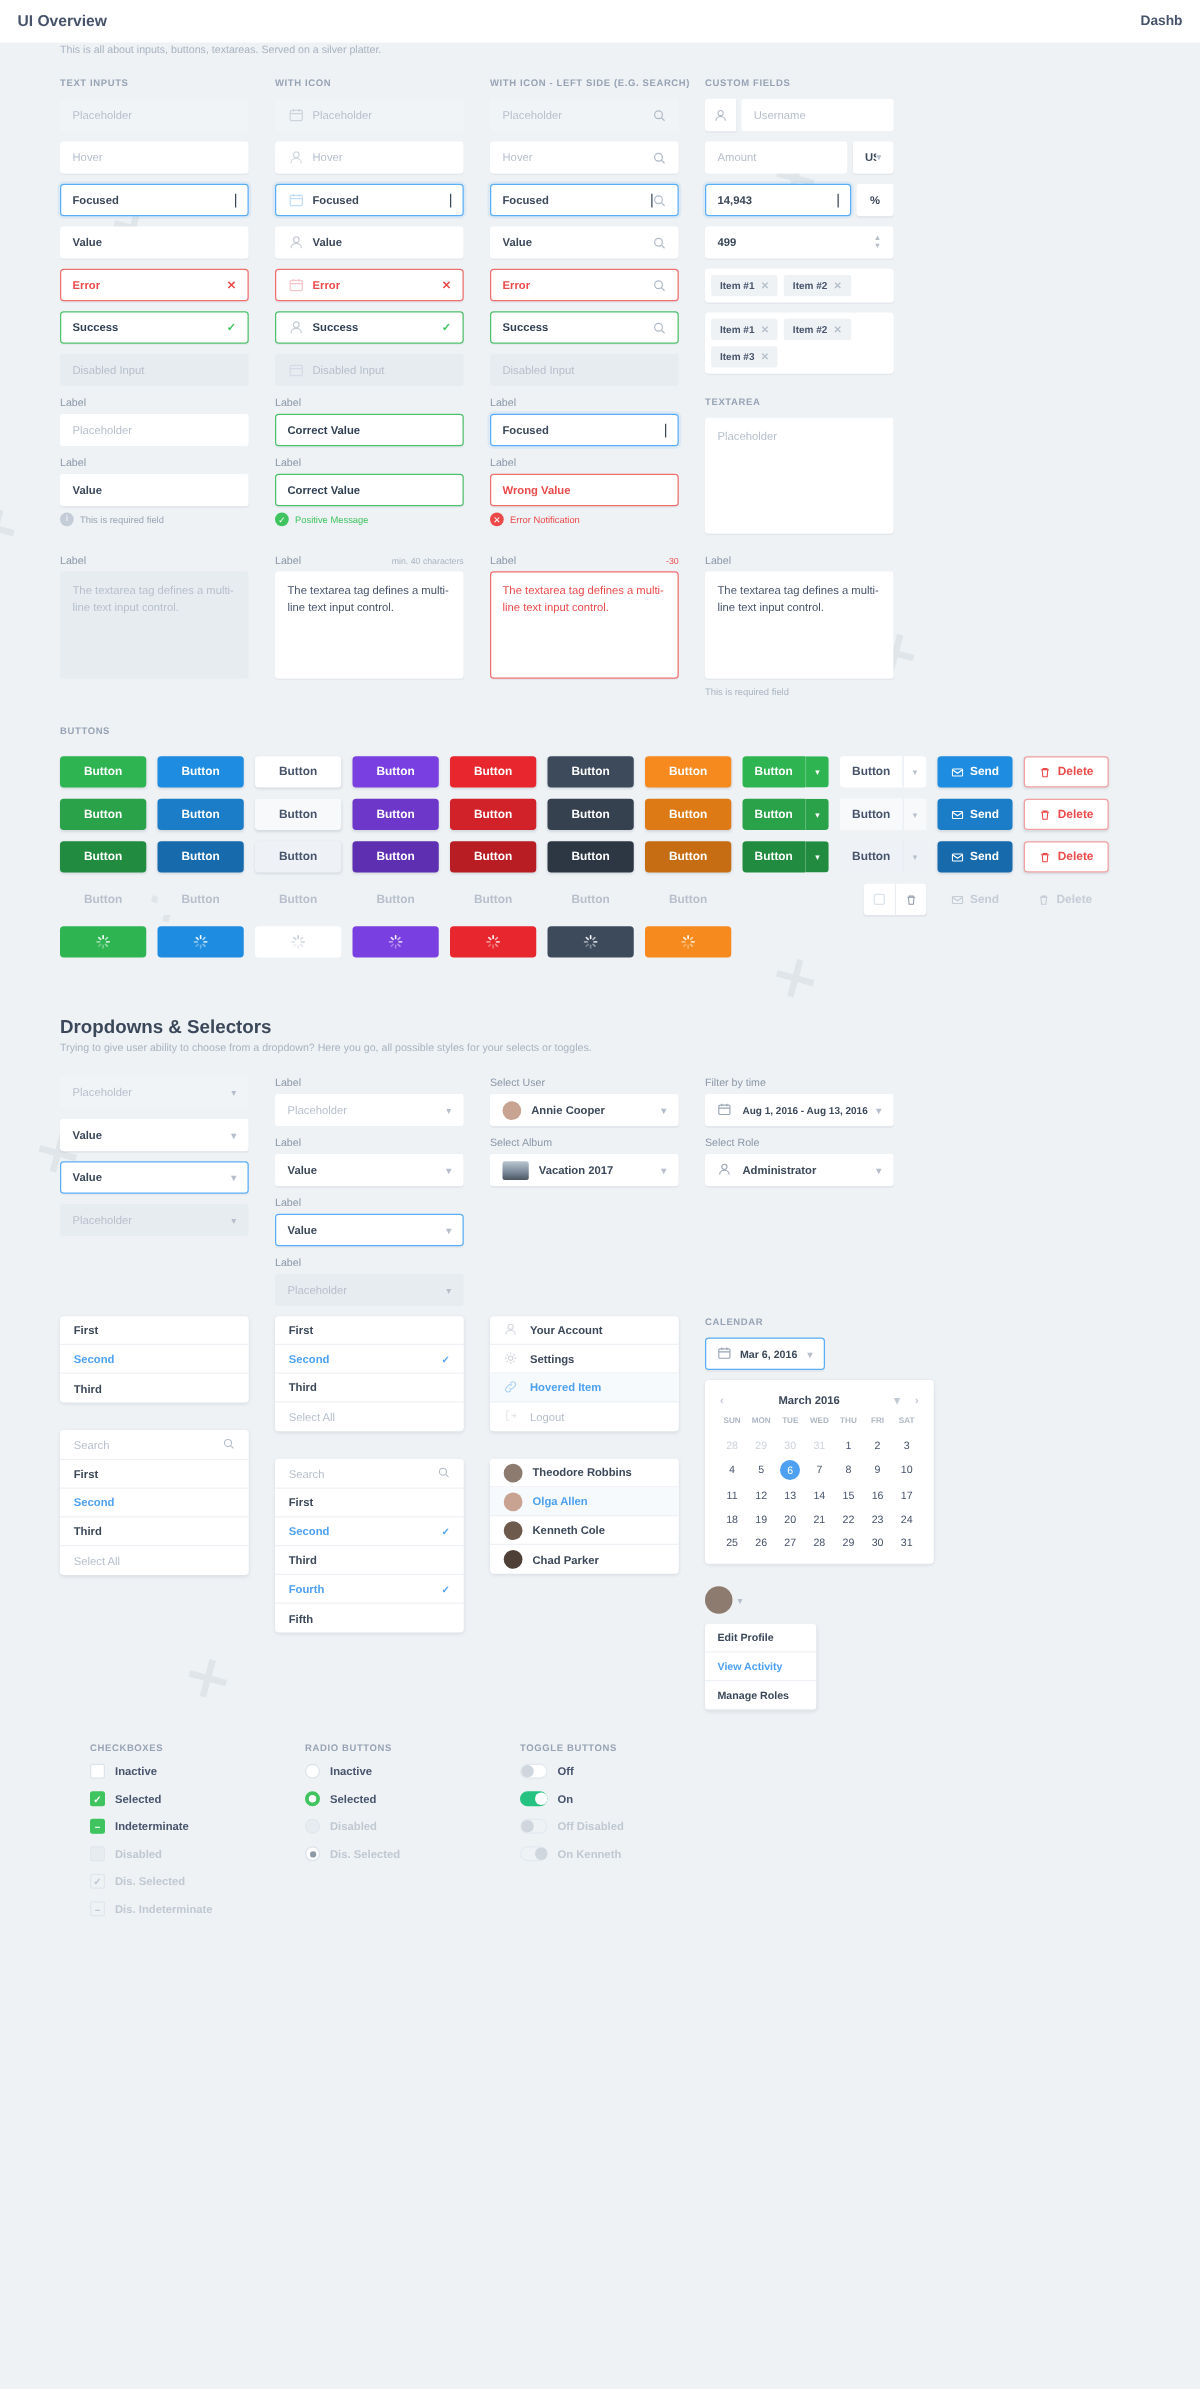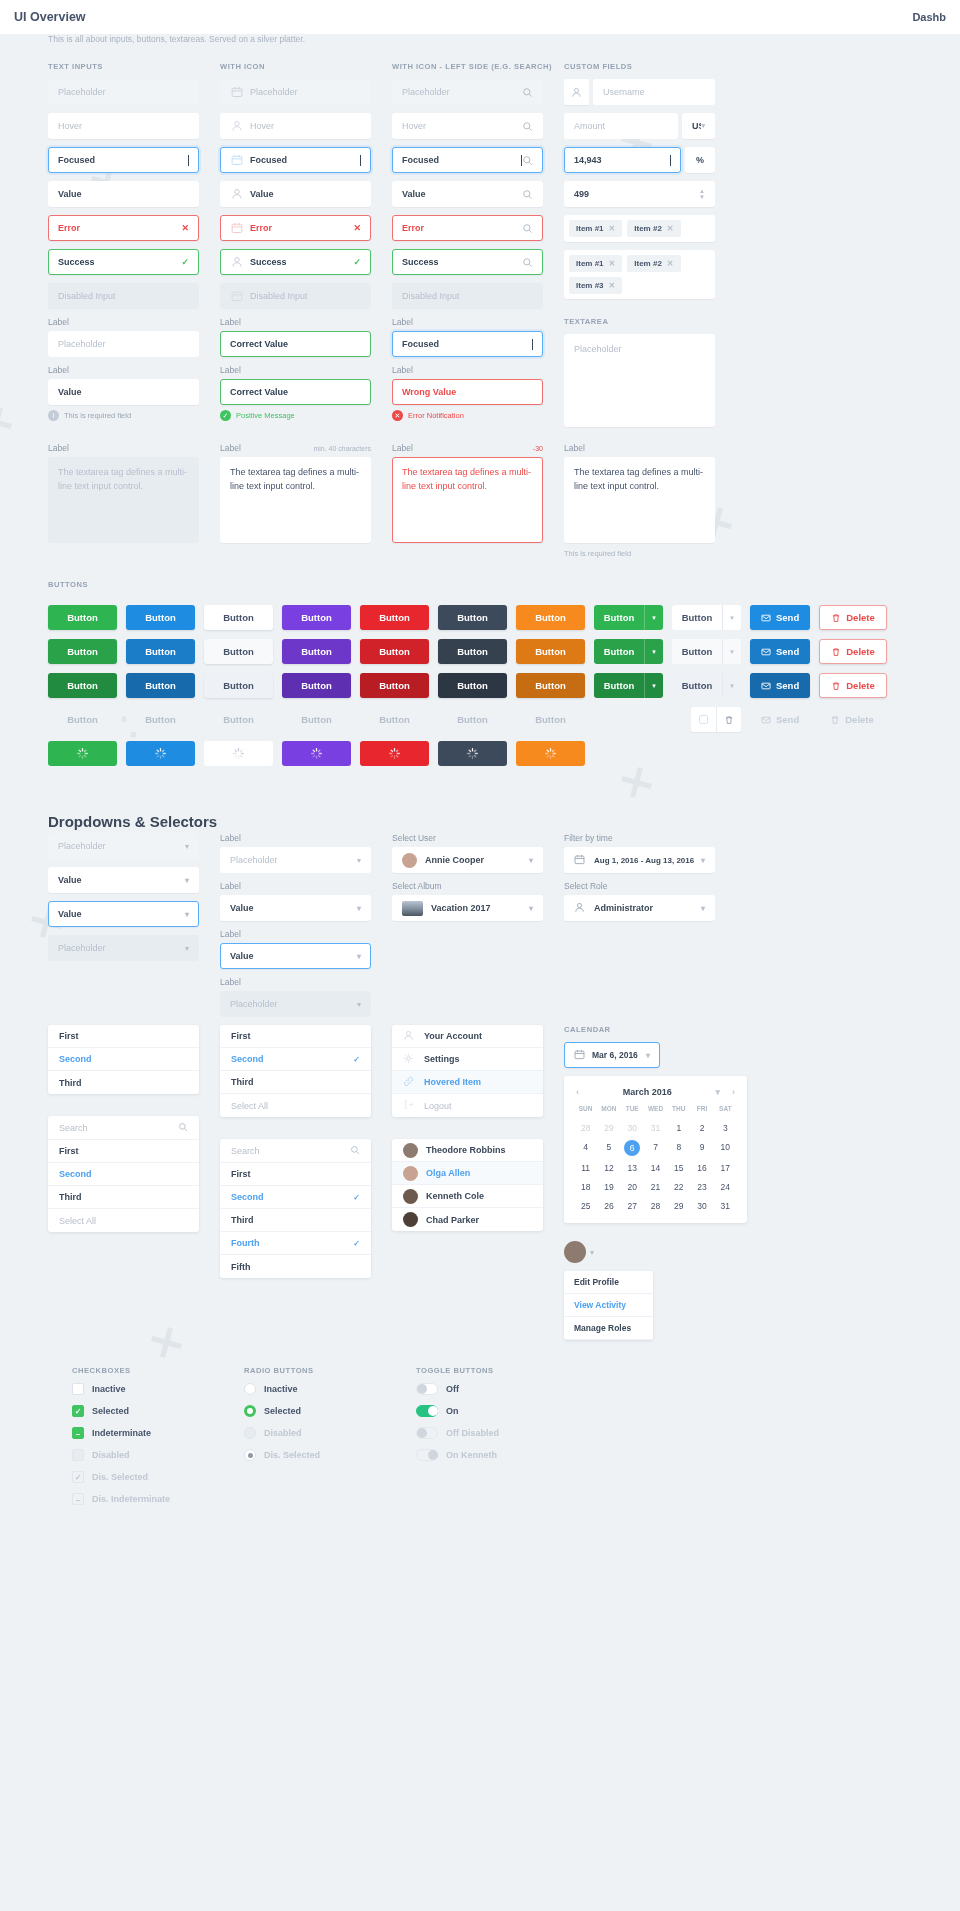--- a/index.html
+++ b/index.html
@@ -744,20 +744,21 @@
             <path d="M3.8 3.8l1.8 1.8" opacity=".85"></path>
             <path d="M10.4 10.4l1.8 1.8" opacity=".45"></path>
             <path d="M12.2 3.8l-1.8 1.8" opacity=".6"></path>
             <path d="M5.6 10.4l-1.8 1.8" opacity=".3"></path>
           </g>
         </svg>
       </div>
 </div>
 
 <div class="sec-title" style="padding-top:38px;">Dropdowns &amp; Selectors</div>
+<div class="sec-sub">Trying to give user ability to choose from a dropdown? Here you go, all possible styles for your selects or toggles.</div>
 
 
 <div class="cols">
   <div class="col">
     <div class="sel ph">
           <span>Placeholder</span>
           <span class="ch">▾</span>
         </div>
     <div class="sel">
           <span>Value</span>

